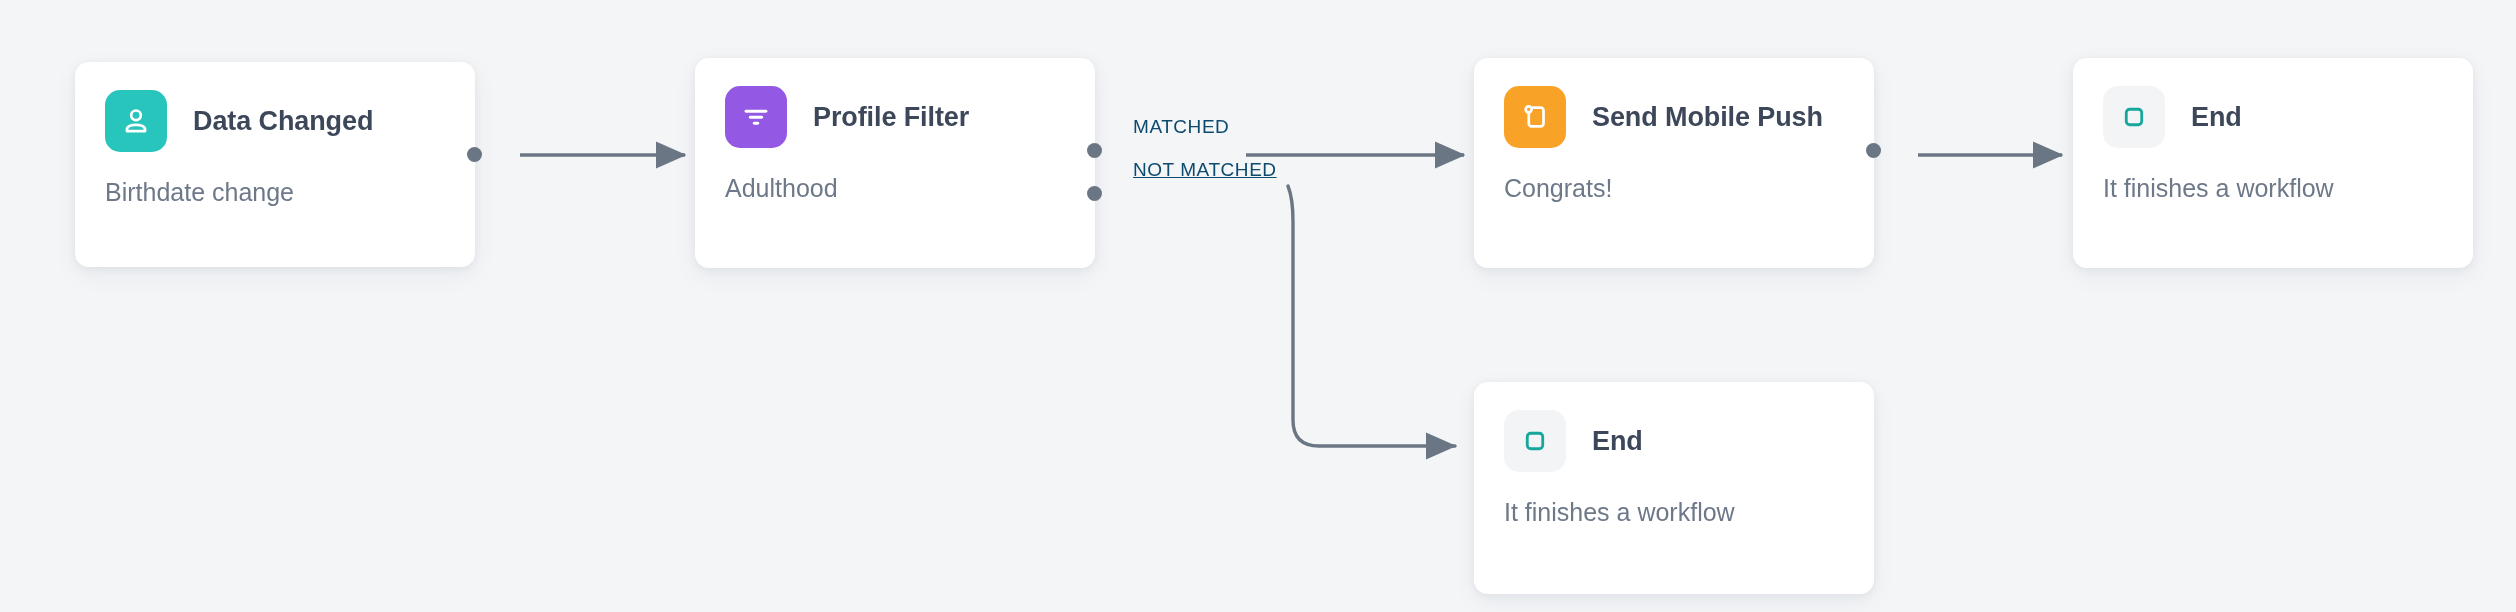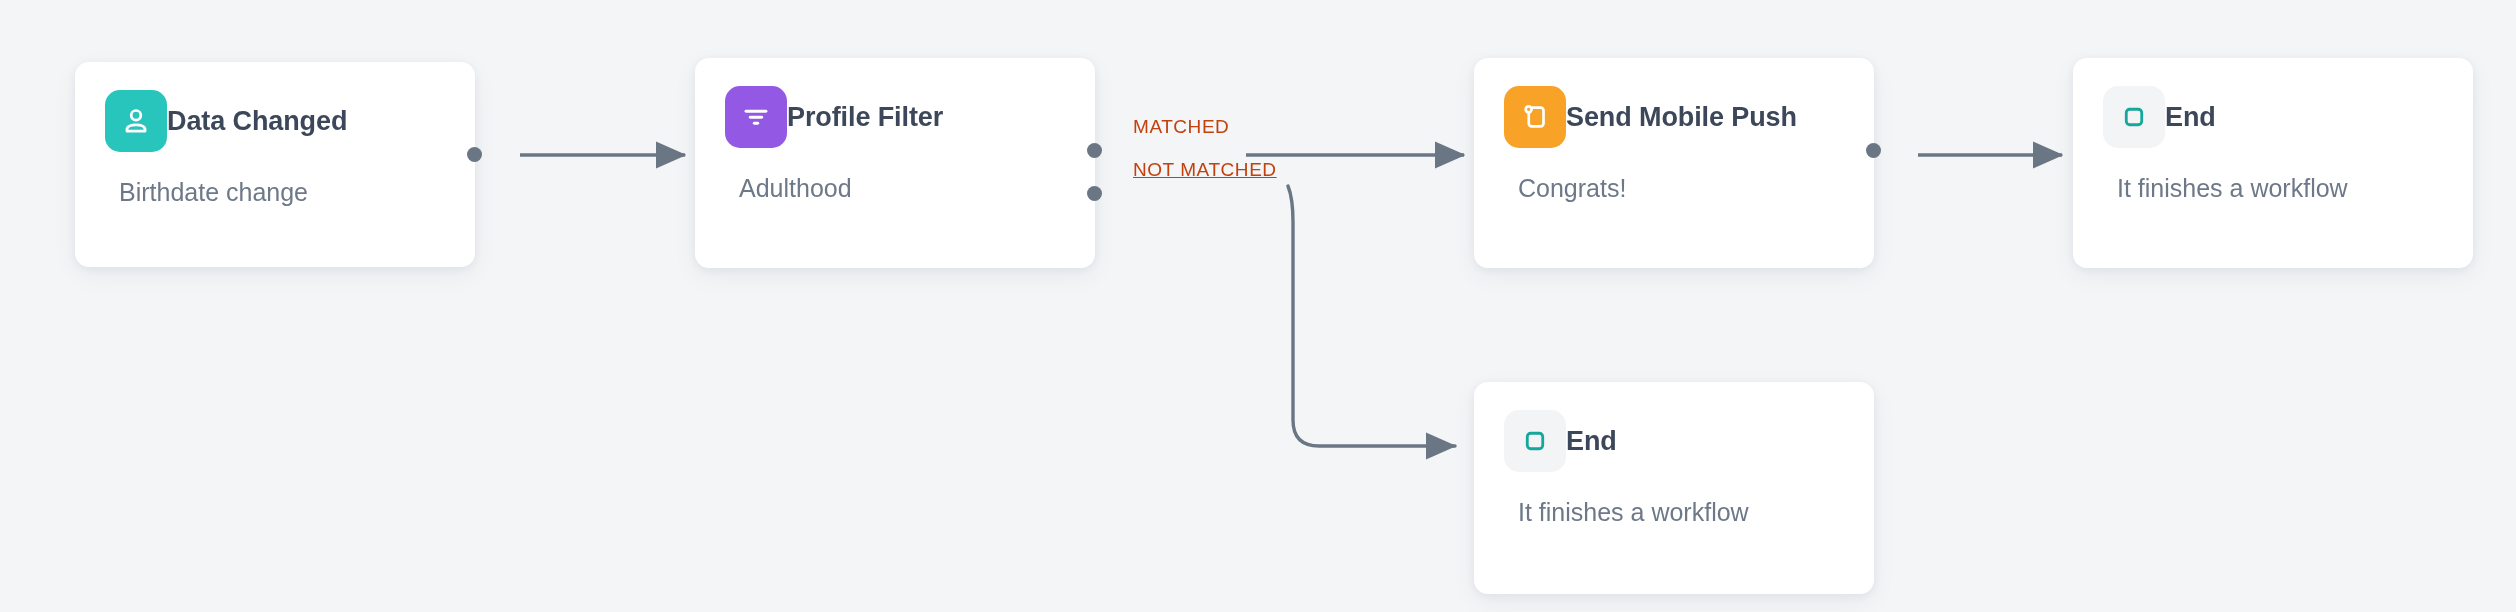--- a/index.html
+++ b/index.html
@@ -49,48 +49,49 @@
     display: flex;
     align-items: center;
     justify-content: center;
   }
   .node-icon.teal   { background: #27c5bb; }
   .node-icon.purple { background: #9459e4; }
   .node-icon.orange { background: #f8a327; }
   .node-icon.ghost  { background: #f2f4f6; }
 
   .node-title {
+    margin-left: 26px;
     font-size: 27px;
     font-weight: bold;
     color: #3d475a;
     letter-spacing: -0.1px;
     white-space: nowrap;
   }
   .node-sub {
-    padding: 26px 30px 0 44px;
+    padding: 26px 30px 0 30px;
     font-size: 25px;
     color: #6d7888;
     white-space: nowrap;
   }
 
   
   .port {
     position: absolute;
     width: 15px;
     height: 15px;
     border-radius: 50%;
     background: #6b7685;
   }
 
   
   .branch-label {
     position: absolute;
     font-size: 19px;
     letter-spacing: 0.55px;
-    color: #c2410c;
+    color: #0c4a6e;
     white-space: nowrap;
   }
 </style>
 </head>
 <body>
 
 <div id="canvas">
 
   <svg id="edge-layer" viewBox="0 0 2516 612" width="2516" height="612">
     <defs>

